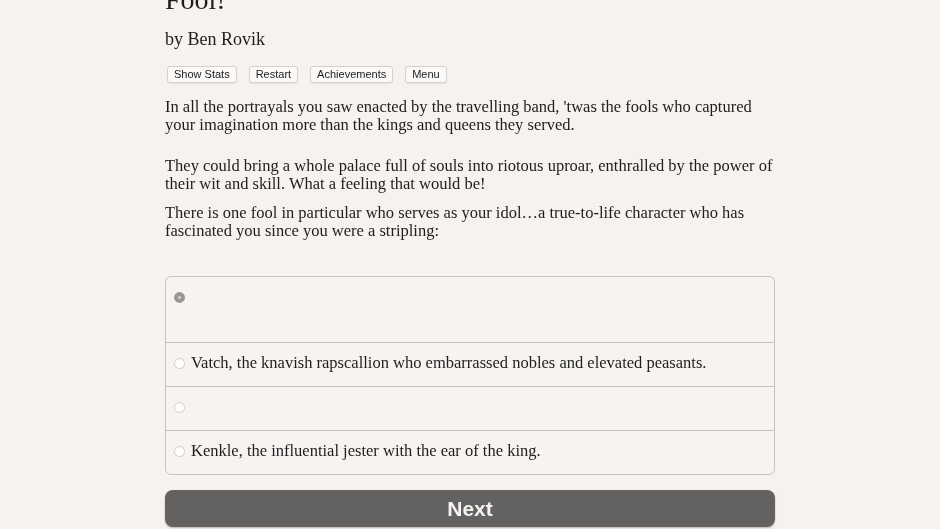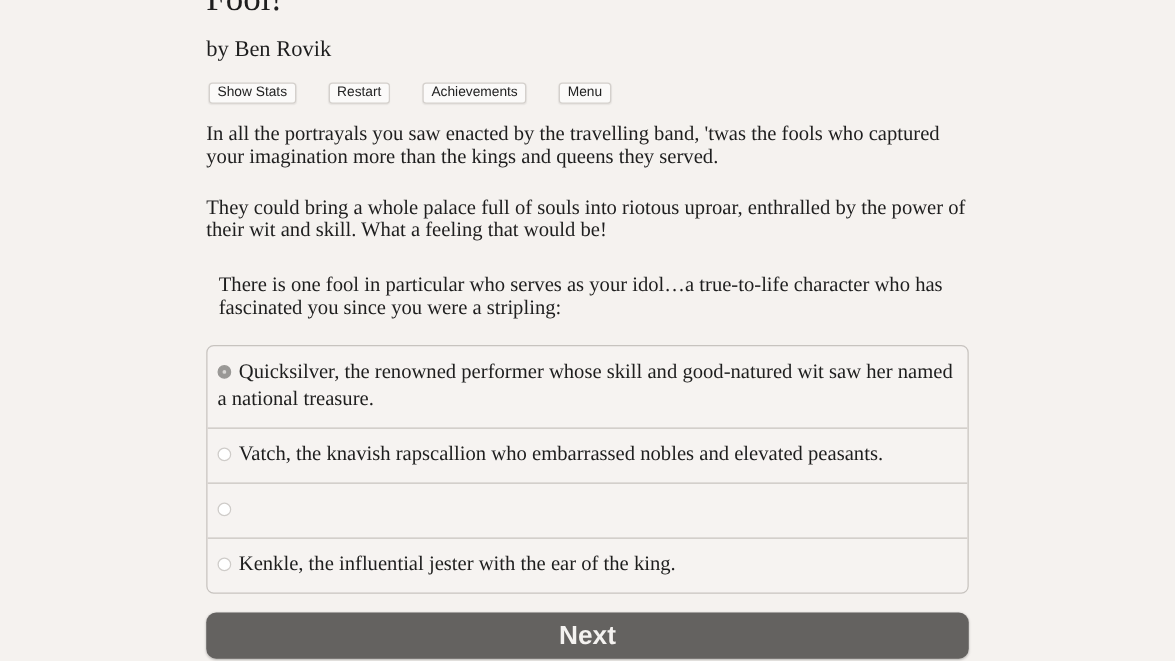--- a/index.html
+++ b/index.html
@@ -35,21 +35,21 @@
     font-family: "Liberation Serif", serif;
     font-size: 18px;
     margin: 0;
     white-space: nowrap;
   }
   .toolbar {
     position: absolute;
     top: 66px;
     left: 2px;
     display: flex;
-    gap: 26px;
+    gap: 12px;
   }
   .toolbar button {
     font-family: "Liberation Sans", sans-serif;
     font-size: 11px;
     color: #222;
     background: #fbfaf9;
     border: 1px solid #d4d0cc;
     border-radius: 3px;
     padding: 1px 6px;
     height: 17px;
@@ -61,21 +61,21 @@
     position: absolute;
     left: 0;
     width: 610px;
     font-family: "Liberation Serif", serif;
     font-size: 16.5px;
     line-height: 18px;
     margin: 0;
   }
   .p1 { top: 98px; }
   .p2 { top: 157px; }
-  .p3 { top: 219px; margin-left: 10px; }
+  .p3 { top: 204px; }
   .choices {
     position: absolute;
     top: 276px;
     left: 0;
     width: 608px;
     border: 1px solid #c7c3bf;
     border-radius: 6px;
     background: #f6f3f1;
     overflow: hidden;
   }
@@ -145,21 +145,21 @@
     <button>Achievements</button>
     <button>Menu</button>
   </div>
 
   <p class="para p1">In all the portrayals you saw enacted by the travelling band, 'twas the fools who captured your imagination more than the kings and queens they served.</p>
   <p class="para p2">They could bring a whole palace full of souls into riotous uproar, enthralled by the power of their wit and skill. What a feeling that would be!</p>
   <p class="para p3">There is one fool in particular who serves as your idol…a true-to-life character who has fascinated you since you were a stripling:</p>
 
   <div class="choices">
     <div class="choice c0">
-      <span class="radio checked"></span><span>Quicksilver, the renowned performer whose skill and good-natured wit saw her named a national treasure.</span>
+      <span class="radio checked"></span>
     </div>
     <div class="choice c1">
       <span class="radio"></span><span>Vatch, the knavish rapscallion who embarrassed nobles and elevated peasants.</span>
     </div>
     <div class="choice c2">
       <span class="radio"></span>
     </div>
     <div class="choice c3">
       <span class="radio"></span><span>Kenkle, the influential jester with the ear of the king.</span>
     </div>

